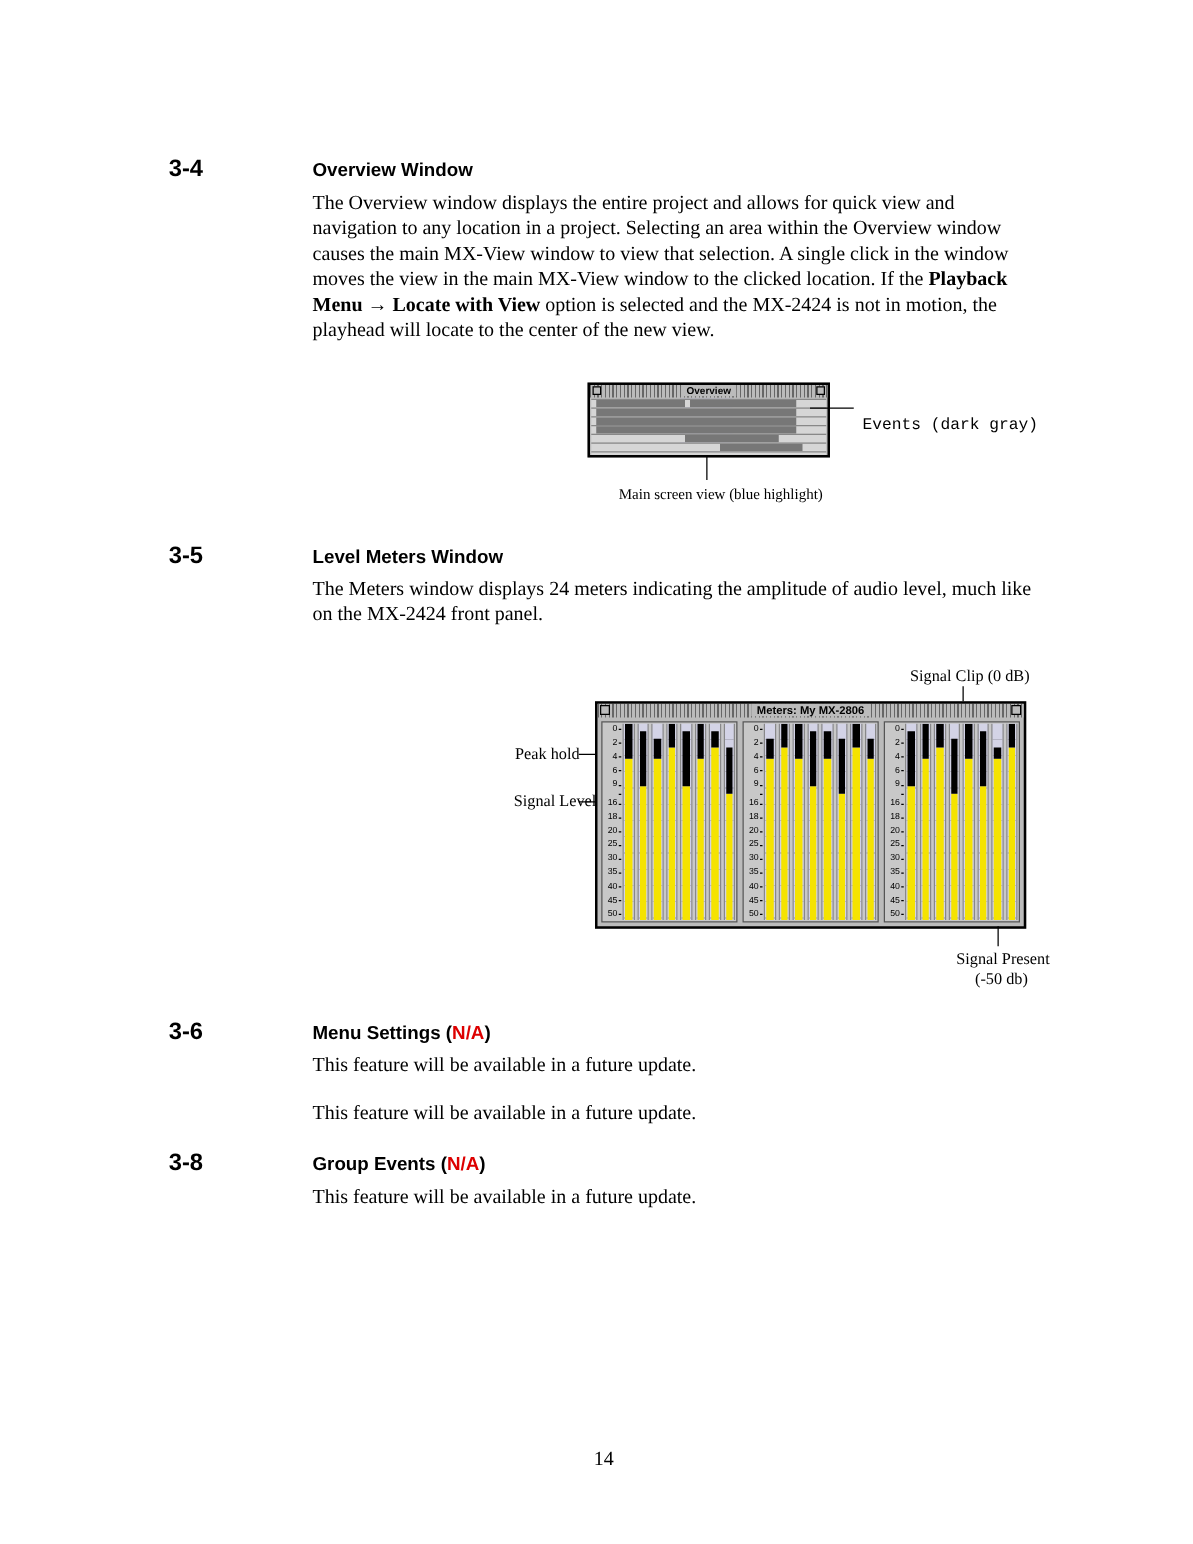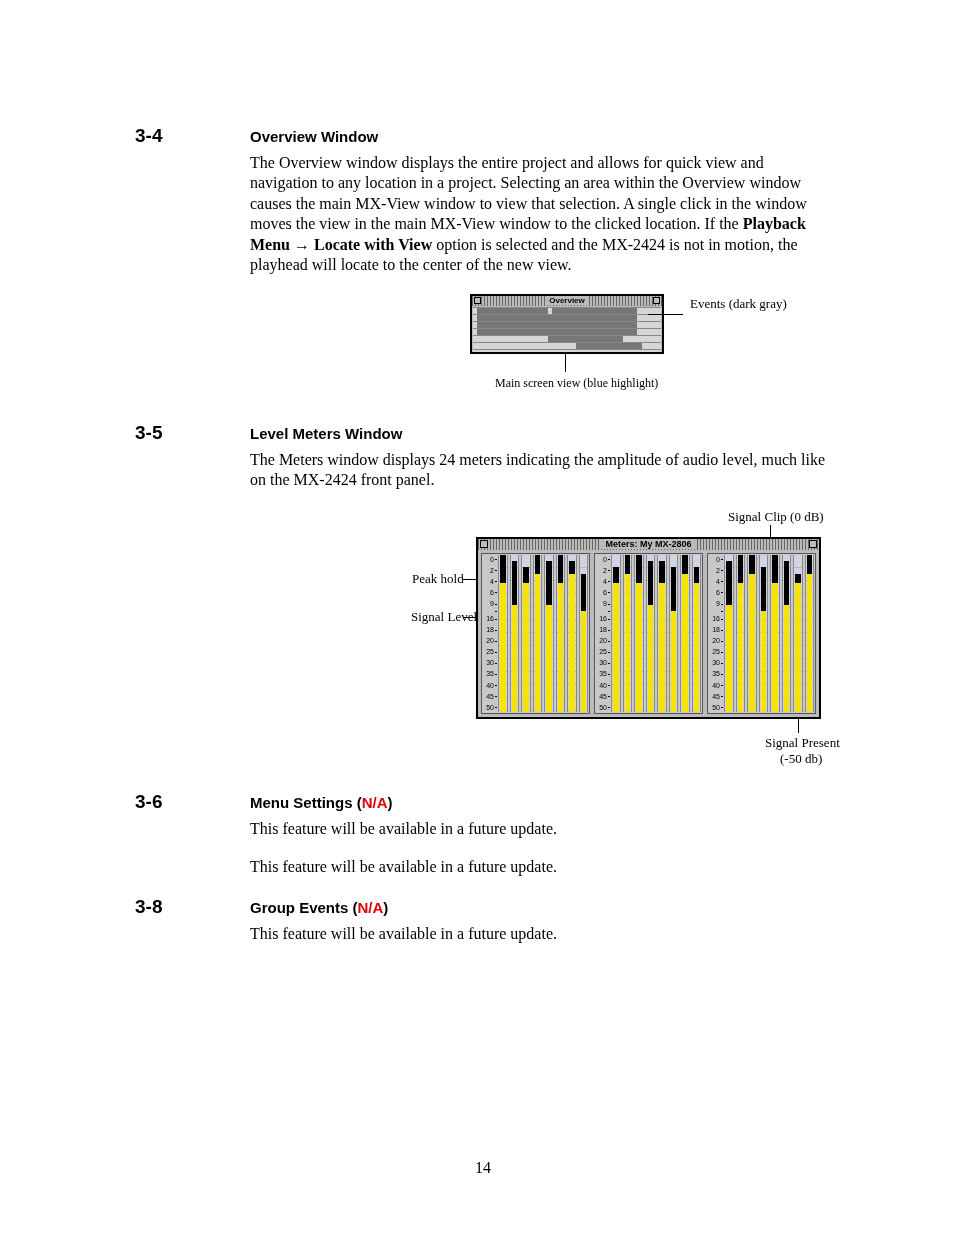--- a/index.html
+++ b/index.html
@@ -41,21 +41,21 @@
   }
   .body-text {
     margin-left: 115px;
     font-size: 16px;
     line-height: 1.28;
   }
 
   
   .figure {
     margin-left: 115px;
-    margin-top: 18px;
+    margin-top: 30px;
     margin-bottom: 22px;
     font-family: "Times New Roman", Times, serif;
     font-size: 12px;
   }
 
   
   .fig-overview {
     position: relative;
     width: 460px;
     height: 106px;
@@ -349,21 +349,21 @@
                 <span class="ev" style="left:40%; width:40%"></span>
               </div>
             <div class="ow-track">
                 <span class="ev" style="left:55%; width:35%"></span>
               </div>
             <div class="ow-track"></div>
           </div>
         </div>
 
         <div class="ow-line-right" style="left:178px; top:20px; width:35px;"></div>
-        <div class="ow-label" style="left:220px; top:2px;">Events (dark gray)</div>
+        <div class="ow-label" style="left:220px; top:26px;font-family:Liberation Mono, monospace;">Events (dark gray)</div>
 
         <div class="ow-line-down" style="left:95px; top:58px; height:20px;"></div>
         <div class="ow-label" style="left:25px; top:82px; font-size:12px;">Main screen view (blue highlight)</div>
       </div>
     </div>
   </div>
 
   <div class="section">
     <div class="heading-row">
       <div class="sec-num">3-5</div>

